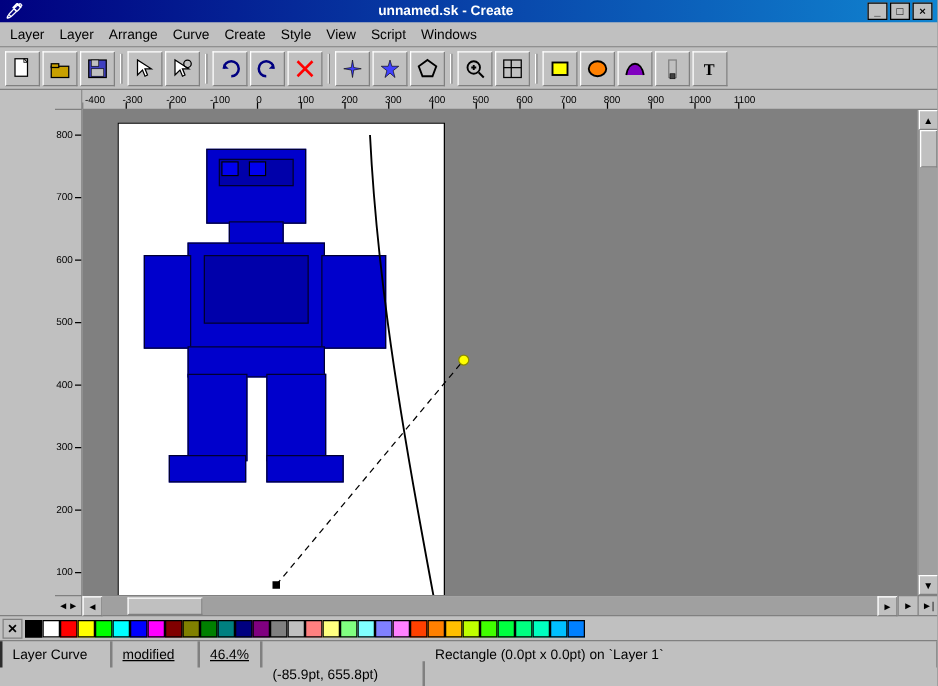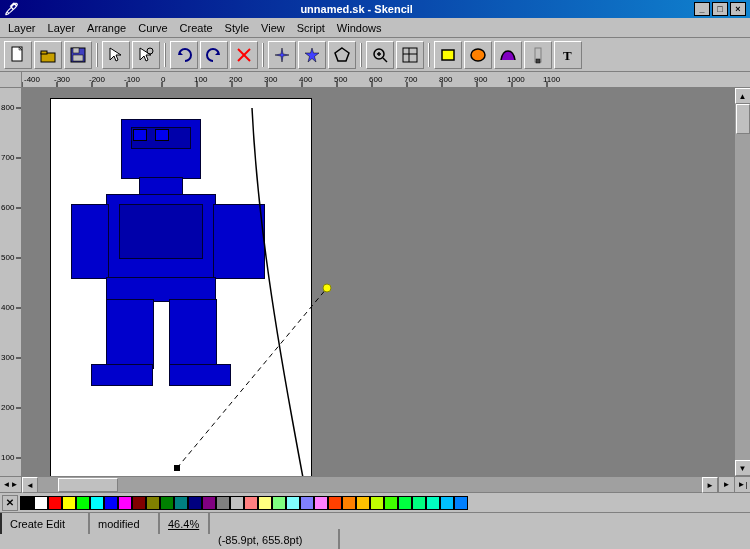--- a/index.html
+++ b/index.html
@@ -64,20 +64,21 @@
       width: 2px; height: 24px;
       background: #808080;
       margin: 0 2px;
       border-left: 1px solid white;
     }
 
     
     #main {
       display: flex;
       height: calc(549px - 18px - 20px - 34px - 20px - 22px);
+      margin-left: 44px;
     }
     #ruler-h {
       flex: 1;
       background: #c0c0c0;
       position: relative;
       overflow: hidden;
     }
     #ruler-v {
       width: 22px;
       min-width: 22px;
@@ -187,21 +188,21 @@
       background: #c0c0c0;
       border-top: 1px solid #808080;
       display: flex;
     }
   </style>
 </head>
 <body>
 
 <div id="titlebar">
   <span style="font-size:12px;">🖊</span>
-  <span>unnamed.sk - Skencil</span>
+  <span>unnamed.sk - Create</span>
   <div id="titlebar-controls">
     <div class="title-btn">_</div>
     <div class="title-btn">□</div>
     <div class="title-btn">×</div>
   </div>
 </div>
 
 <div id="menubar">
   <div class="menu-item">Layer</div>
   <div class="menu-item">Layer</div>
@@ -504,17 +505,18 @@
     <div class="color-swatch" style="background:#40ff00; width:14px; height:14px; border:1px solid #000;"></div>
     <div class="color-swatch" style="background:#00ff40; width:14px; height:14px; border:1px solid #000;"></div>
     <div class="color-swatch" style="background:#00ff80; width:14px; height:14px; border:1px solid #000;"></div>
     <div class="color-swatch" style="background:#00ffbf; width:14px; height:14px; border:1px solid #000;"></div>
     <div class="color-swatch" style="background:#00bfff; width:14px; height:14px; border:1px solid #000;"></div>
     <div class="color-swatch" style="background:#0080ff; width:14px; height:14px; border:1px solid #000;"></div>
   </div>
 </div>
 
 <div id="statusbar" style="height:22px; background:#c0c0c0; border-top:1px solid #808080; display:flex; align-items:center;">
-  <div class="status-item" style="border-left:2px inset #808080; border-right:2px inset #808080; min-width:90px;">Create Edit</div>
-  <div class="status-item" style="border-right:2px inset #808080; min-width:70px;">modified</div>
+  <div class="status-item" style="border-left:2px inset #808080; border-right:2px inset #808080; min-width:90px;">Layer Curve</div>
+  <div class="status-item" style="border-right:2px inset #808080; min-width:70px;text-decoration:underline;">modified</div>
   <div class="status-item" style="border-right:2px inset #808080; min-width:50px;text-decoration:underline;">46.4%</div>
   <div class="status-item" style="border-right:2px inset #808080; min-width:130px;margin-top:32px;">(-85.9pt, 655.8pt)</div>
+  <div class="status-item" style="flex:1;">Rectangle (0.0pt x 0.0pt) on `Layer 1`</div>
 </div>
 
 </body></html>

